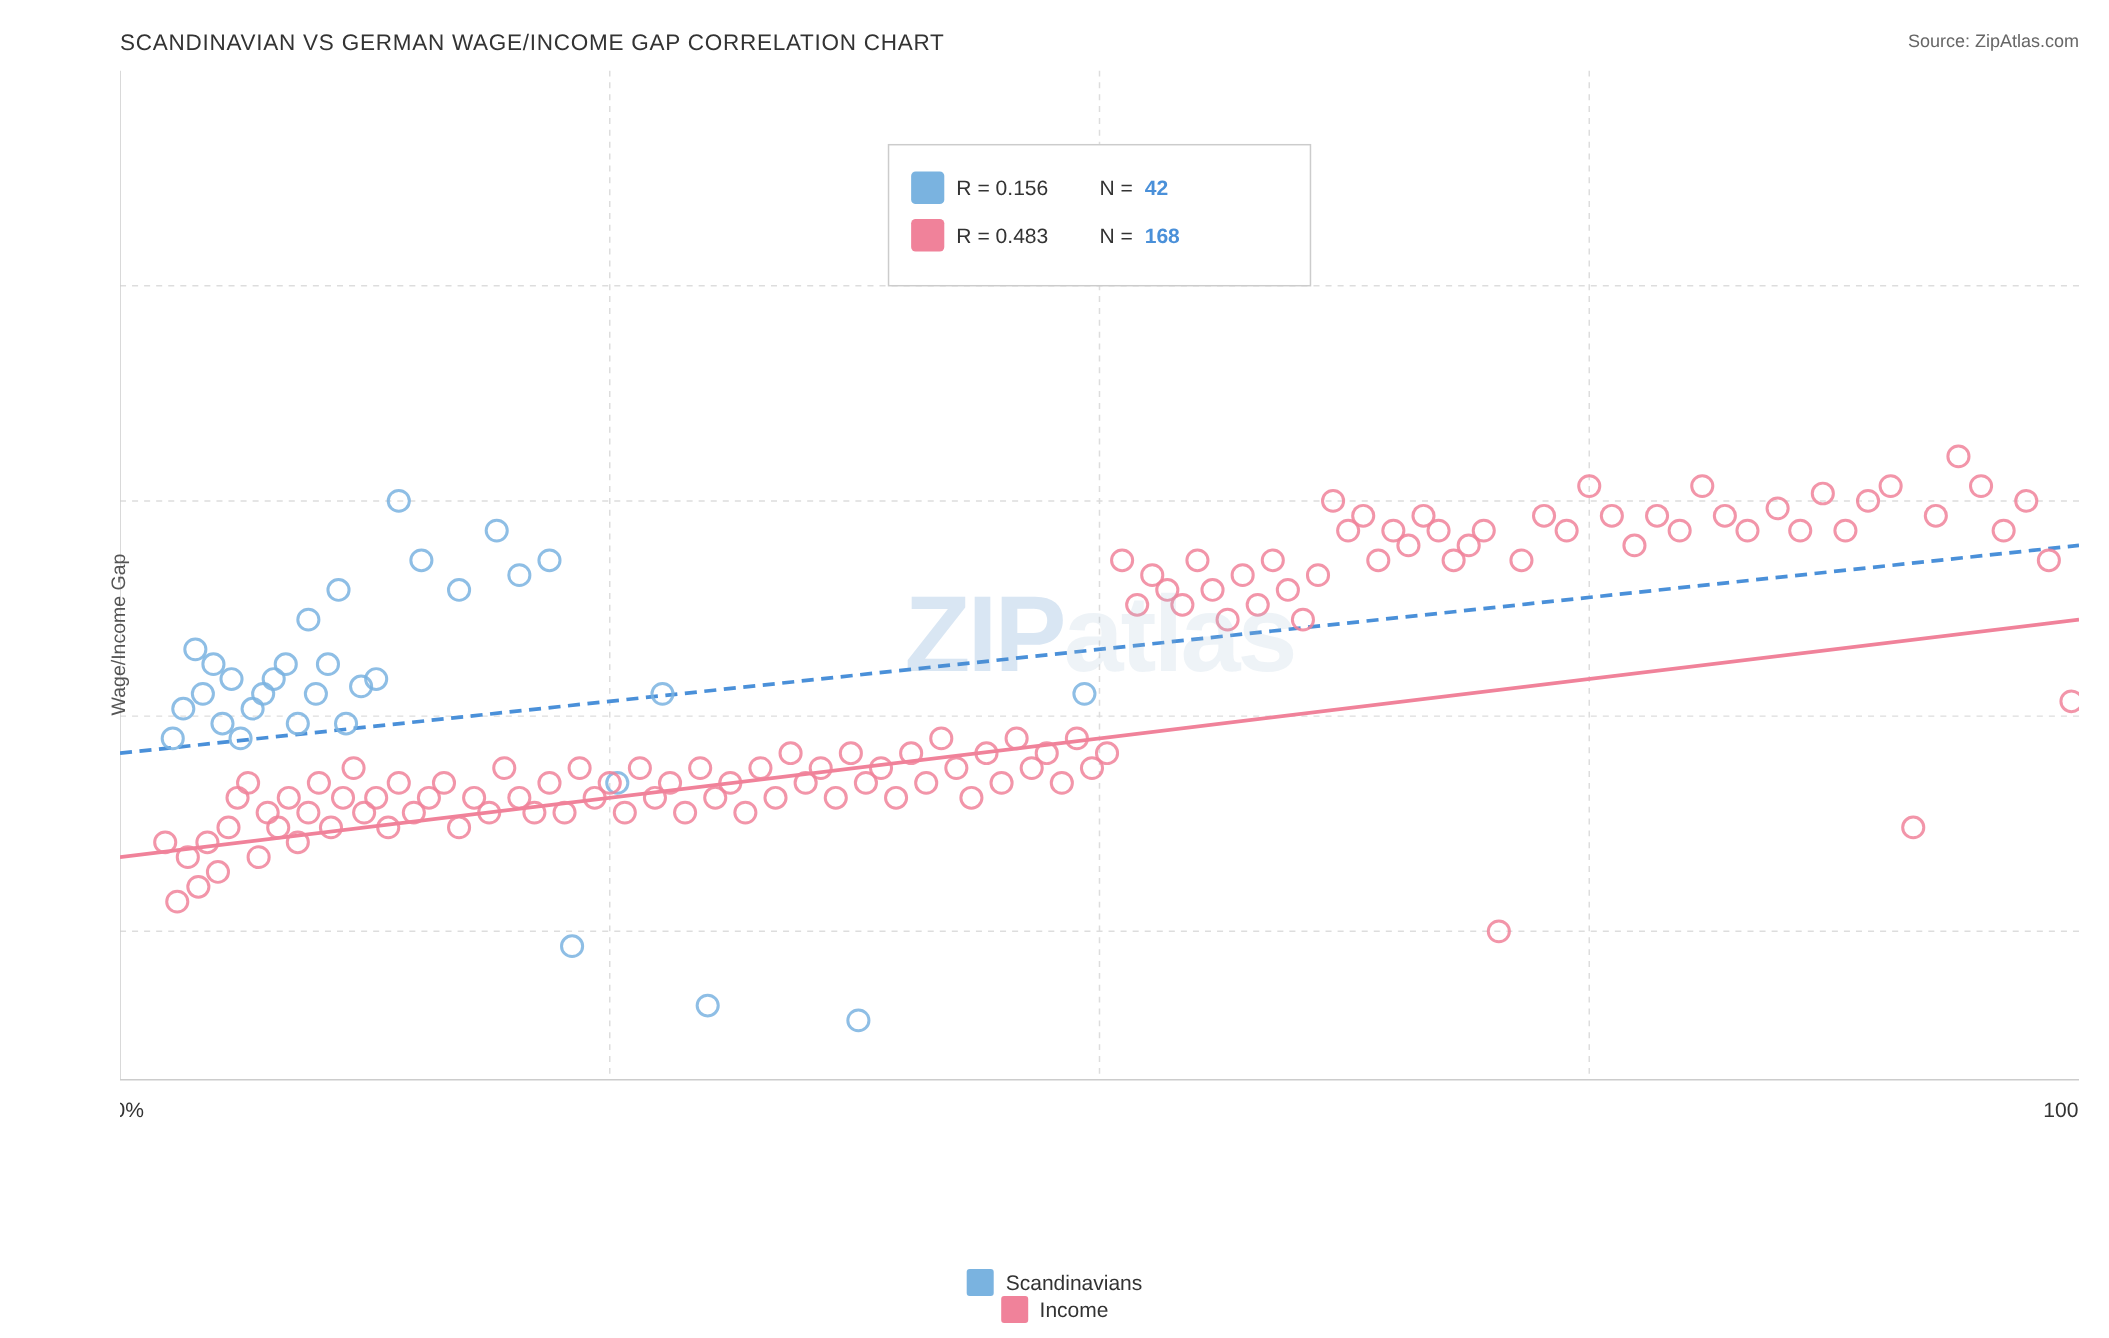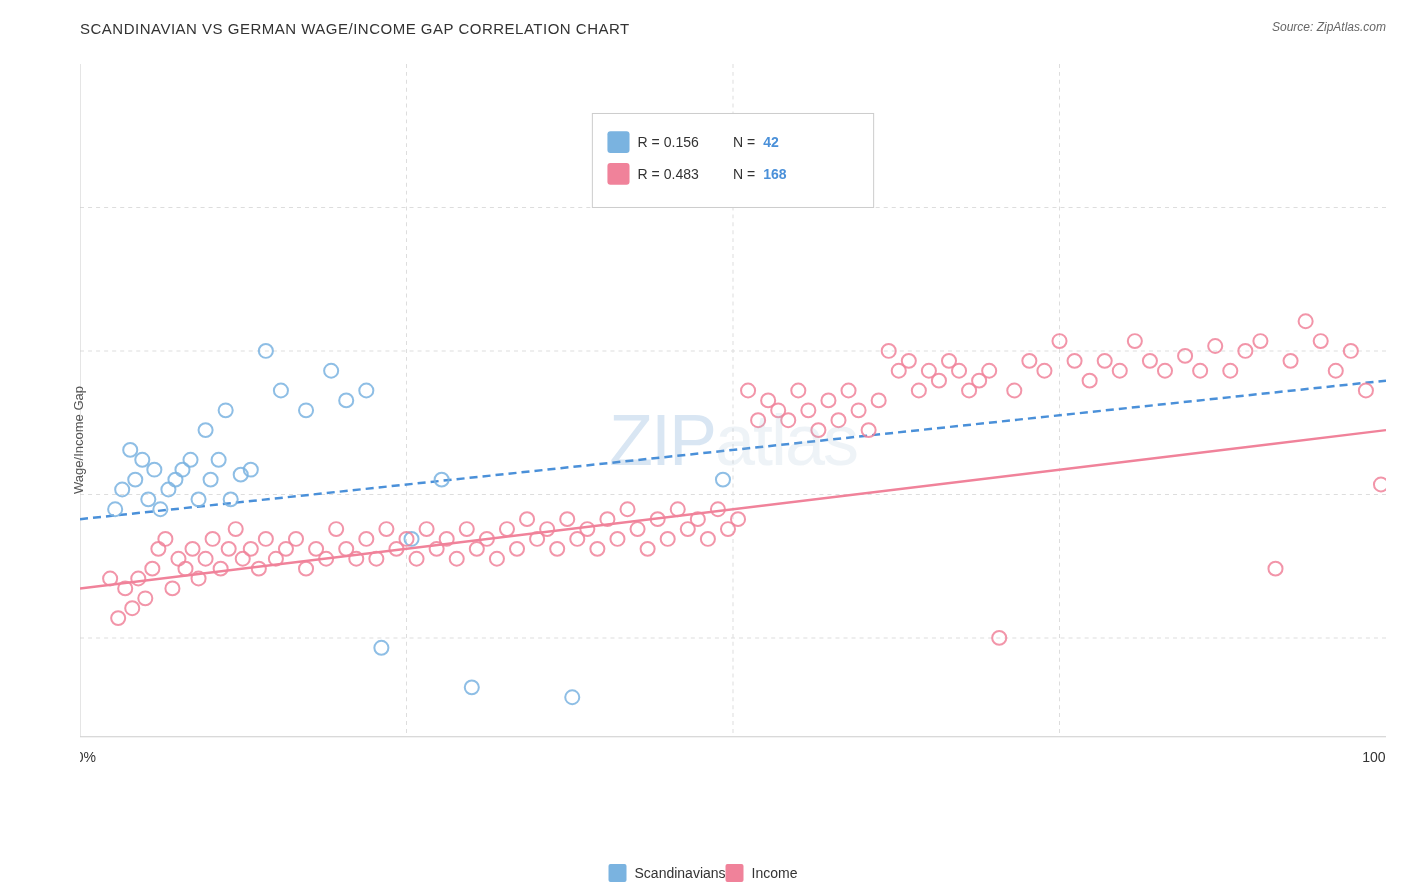--- a/index.html
+++ b/index.html
@@ -14,47 +14,47 @@
       width: 1406px;
       height: 892px;
       position: relative;
       padding: 20px 20px 80px 80px;
     }
     .chart-title {
       font-size: 15px;
       font-weight: normal;
       letter-spacing: 0.5px;
       color: #333;
-      margin-bottom: 27px;
+      margin-bottom: 10px;
       text-transform: uppercase;
     }
     .source-text {
       position: absolute;
       top: 20px;
       right: 20px;
       font-size: 12px;
       color: #666;
-      font-style: italic;
     }
     .chart-area {
       position: relative;
       width: 100%;
       height: calc(100% - 40px);
     }
     svg.main-chart {
       width: 100%;
       height: 100%;
     }
     .legend-container {
       position: absolute;
       bottom: 10px;
       left: 50%;
       transform: translateX(-50%);
       display: flex;
       align-items: center;
+      flex-direction: column;
     }
     .legend-item {
       display: flex;
       align-items: center;
       gap: 8px;
       font-size: 14px;
       color: #333;
     }
     .legend-box {
       width: 18px;
@@ -69,21 +69,21 @@
       font-size: 13px;
       color: #555;
       white-space: nowrap;
     }
     .watermark {
       position: absolute;
       top: 50%;
       left: 50%;
       transform: translate(-50%, -50%);
       font-size: 72px;
-      font-weight: normal;
+      font-weight: bold;
       color: rgba(100, 160, 210, 0.18);
       pointer-events: none;
       white-space: nowrap;
       letter-spacing: -2px;
     }
     .watermark span.zip {
       color: rgba(80, 140, 200, 0.22);
     }
     .watermark span.atlas {
       color: rgba(160, 190, 210, 0.18);

